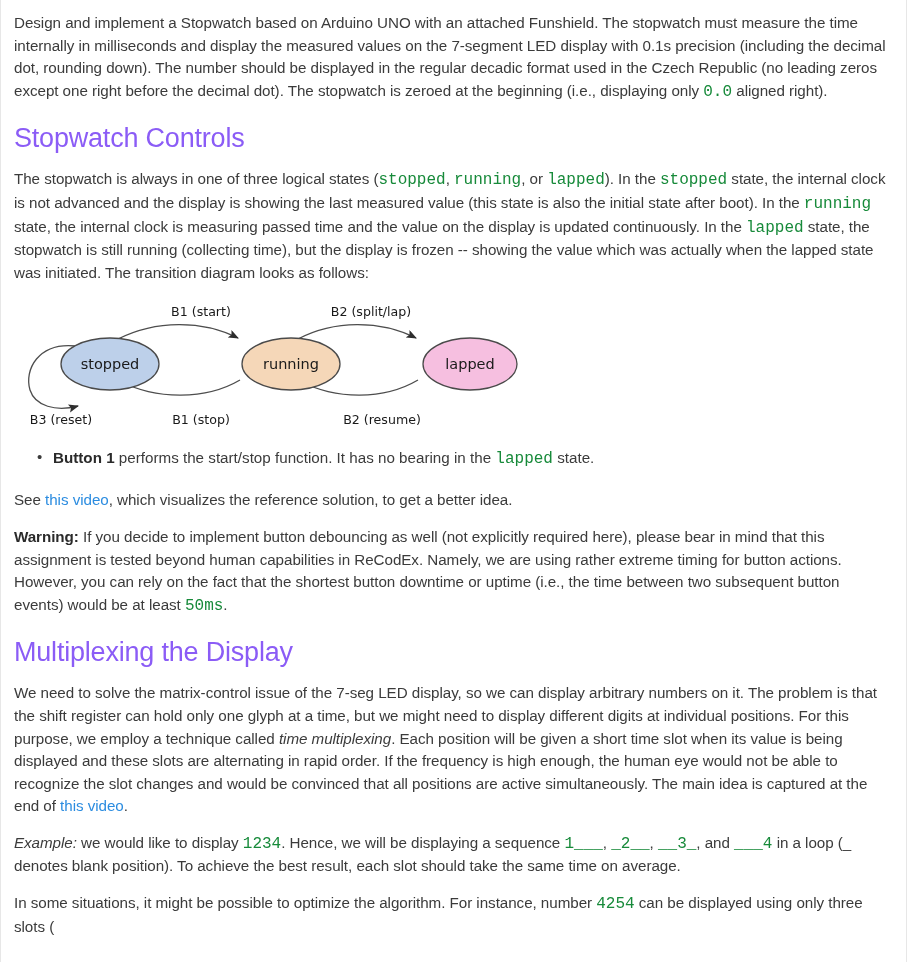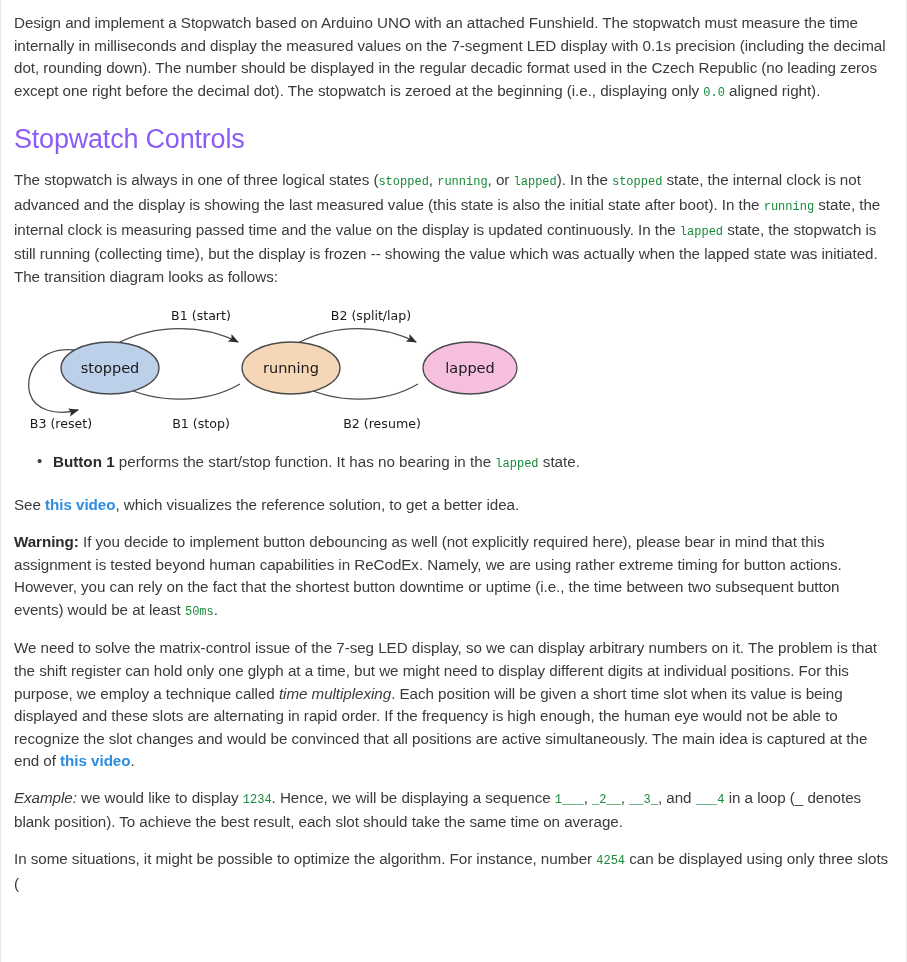--- a/index.html
+++ b/index.html
@@ -36,28 +36,27 @@
   h2 {
     font-weight: normal;
     font-size: 27px;
     line-height: 34px;
     color: #8b5cf6;
     margin: 18px 0 13px 0;
     letter-spacing: -0.2px;
   }
   code, .code {
     font-family: "Liberation Mono", "DejaVu Sans Mono", monospace;
-    font-size: 12px;
+    font-size: 16px;
     color: #178a3a;
     letter-spacing: 0px;
   }
   a {
     color: #2b8ce0;
     text-decoration: none;
-    font-weight: bold;
   }
   b, strong { font-weight: bold; color: #2a2a2a; }
   em, i { }
   ul {
     margin: 0 0 14px 0;
     padding-left: 39px;
     list-style: none;
   }
   li {
     font-size: 15.2px;
@@ -142,20 +141,21 @@
     </div>
 
     <ul>
       <li><b>Button 1</b><span> performs the start/stop function. It has no bearing in the </span><code class="code">lapped</code><span> state.</span></li>
     </ul>
 
     <p><span>See </span><a href="#">this video</a><span>, which visualizes the reference solution, to get a better idea.</span></p>
 
     <p><b>Warning:</b><span> If you decide to implement button debouncing as well (not explicitly required here), please bear in mind that this assignment is tested beyond human capabilities in ReCodEx. Namely, we are using rather extreme timing for button actions. However, you can rely on the fact that the shortest button downtime or uptime (i.e., the time between two subsequent button events) would be at least </span><code class="code">50ms</code><span>.</span></p>
 
+    <h2>Multiplexing the Display</h2>
 
     <p><span>We need to solve the matrix-control issue of the 7-seg LED display, so we can display arbitrary numbers on it. The problem is that the shift register can hold only one glyph at a time, but we might need to display different digits at individual positions. For this purpose, we employ a technique called </span><i>time multiplexing</i><span>. Each position will be given a short time slot when its value is being displayed and these slots are alternating in rapid order. If the frequency is high enough, the human eye would not be able to recognize the slot changes and would be convinced that all positions are active simultaneously. The main idea is captured at the end of </span><a href="#">this video</a><span>.</span></p>
 
     <p><i>Example:</i><span> we would like to display </span><code class="code">1234</code><span>. Hence, we will be displaying a sequence </span><code class="code">1___</code><span>, </span><code class="code">_2__</code><span>, </span><code class="code">__3_</code><span>, and </span><code class="code">___4</code><span> in a loop (_ denotes blank position). To achieve the best result, each slot should take the same time on average.</span></p>
 
     <p><span>In some situations, it might be possible to optimize the algorithm. For instance, number </span><code class="code">4254</code><span> can be displayed using only three slots (</span></p>
 
   </div>
 </div>
 

